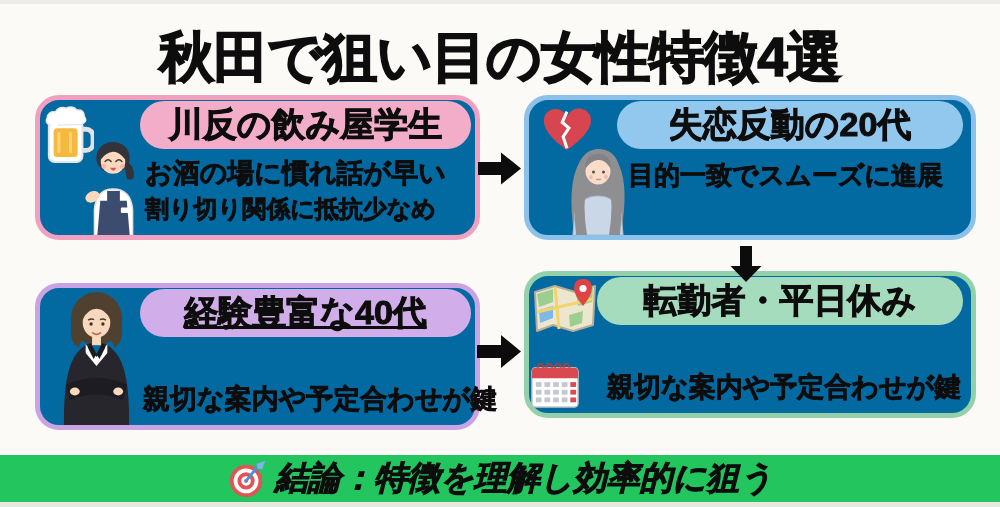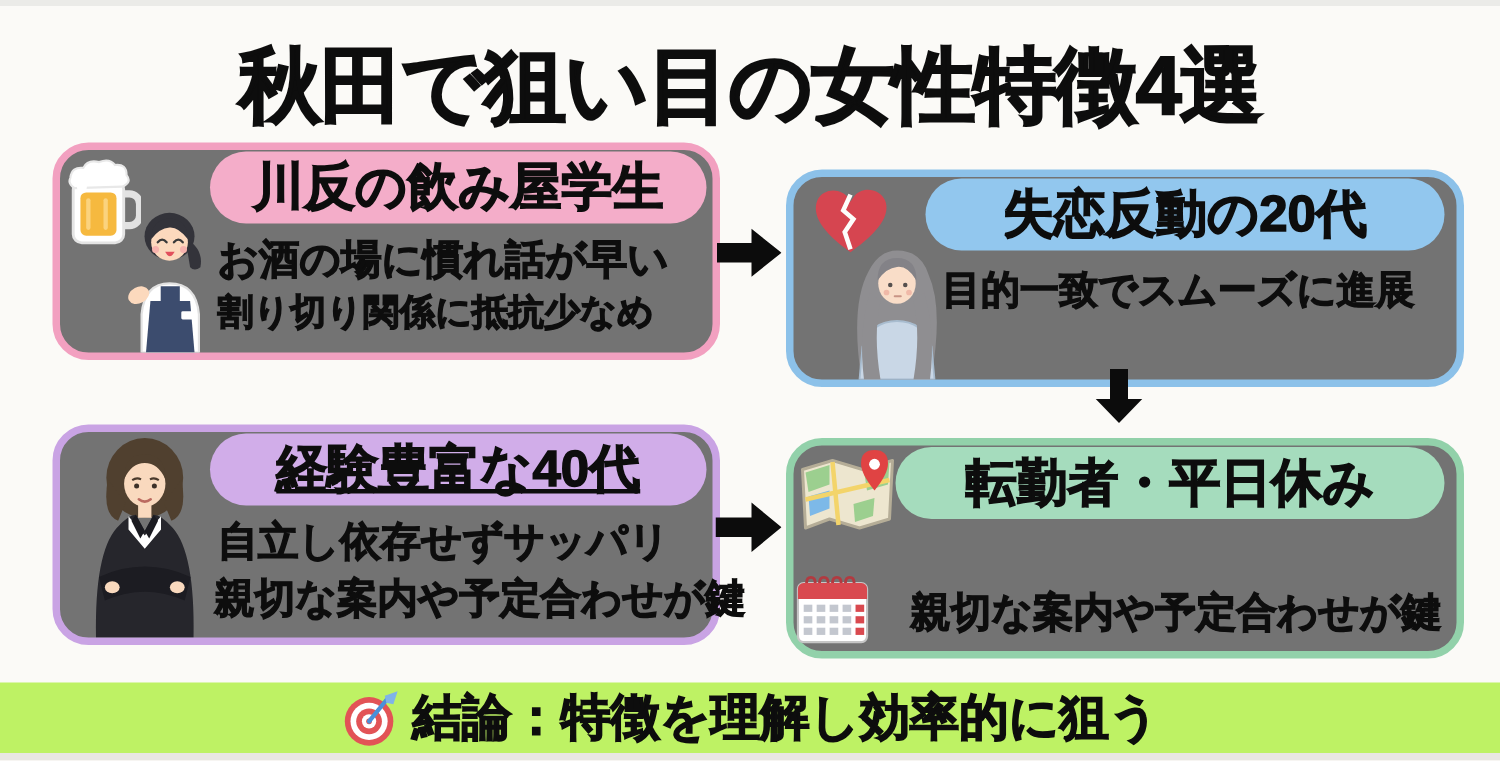--- a/index.html
+++ b/index.html
@@ -17,29 +17,29 @@
   .title {
     position:absolute; left:0; top:19px; width:1000px; height:78px;
     display:flex; align-items:center; justify-content:center;
     font-size:55px; font-weight:900; letter-spacing:-1px;
     -webkit-text-stroke:1.5px #0d0d0d;
     white-space:nowrap;
   }
 
   .card {
     position:absolute;
-    background:#737373;
+    background:#0369a1;
     border:5px solid var(--accent,#ccc);
     border-radius:24px;
     text-align:right;
   }
   .card1 { left:35px;  top:95px;  width:445px; height:145px; }
-  .card2 { left:524px; top:113px;  width:452px; height:145px; }
+  .card2 { left:524px; top:95px;  width:452px; height:145px; }
   .card3 { left:35px;  top:283px; width:445px; height:147px; }
-  .card4 { left:524px; top:292px; width:452px; height:147px; }
+  .card4 { left:524px; top:271px; width:452px; height:147px; }
 
   .pill {
     position:absolute; top:1px; height:48px;
     background:var(--pill,#eee);
     border-radius:26px;
     display:flex; align-items:center; justify-content:center;
     font-size:34px; font-weight:900; white-space:nowrap;
     -webkit-text-stroke:1px #0d0d0d;
   }
   .card1 .pill { left:100px; right:4px; }
@@ -178,21 +178,20 @@
       <rect x="42.5" y="47" width="9" height="9" fill="#f9d9be"></rect>
       <path d="M14 137 Q13 80 28 63 Q36 54 41 54 L47 65 L53 54 Q58 54 66 63 Q81 80 80 137 Z" fill="#26262c"></path>
       <path d="M36 55 L47 68 L58 55 L58 64 47 77 36 64 Z" fill="#ffffff"></path>
       <path d="M41 54 L47 65 L44 70 38 58 Z" fill="#1a1a20"></path>
       <path d="M53 54 L47 65 L50 70 56 58 Z" fill="#1a1a20"></path>
       <path d="M16 96 Q47 82 78 96 L74 112 Q47 100 20 112 Z" fill="#1c1c22"></path>
       <ellipse cx="25" cy="103" rx="5" ry="4" fill="#f9d9be"></ellipse>
       <ellipse cx="69" cy="103" rx="5" ry="4" fill="#f9d9be"></ellipse>
     </svg>
   </span>
-  <div class="bl l1">自立し依存せずサッパリ</div>
   <div class="bl l2">親切な案内や予定合わせが鍵</div>
 </div>
 
 <div class="card card4" style="--accent: #92d1aa; --pill: #a5dcbd;">
   <div class="pill">
     <span>転勤者・平日休み</span>
   </div>
   <span class="icon mapicon">
     <svg viewBox="0 0 70 58">
       <path d="M4 15 L24 9 L44 15 L64 9 L62 48 L42 54 L22 48 L6 54 Z" fill="#ede6cf" stroke="#b5ad97" stroke-width="2" stroke-linejoin="round"></path>
@@ -249,21 +248,21 @@
   <svg width="34" height="36" viewBox="0 0 34 36">
       <path d="M11 0 H23 V20 H32.5 L17 36 1.5 20 H11 Z" fill="#0c0c0c"></path>
     </svg>
 </span>
 <span class="arrow arrow-r2">
   <svg width="44" height="37" viewBox="0 0 44 37">
       <path d="M0 12 H24 V2 L44 18.5 24 35 V25 H0 Z" fill="#0c0c0c"></path>
     </svg>
 </span>
 
-<div class="conclusion-bar" style="background: #bef264;">
+<div class="conclusion-bar" style="background: #22c55e; font-style: italic;">
   <span class="target icon-inline" style="position:static;">
     <svg viewBox="0 0 42 42" width="40" height="40">
       <circle cx="20" cy="23" r="17" fill="#e25356"></circle>
       <circle cx="20" cy="23" r="13" fill="#fff"></circle>
       <circle cx="20" cy="23" r="9" fill="#e25356"></circle>
       <circle cx="20" cy="23" r="5" fill="#fff"></circle>
       <circle cx="20" cy="23" r="2" fill="#e25356"></circle>
       <path d="M20 23 L33 7" stroke="#4a90d9" stroke-width="3" stroke-linecap="round"></path>
       <path d="M31 5 l9 -3 -3 9 -5 -1 z" fill="#7fb3e8"></path>
     </svg>

